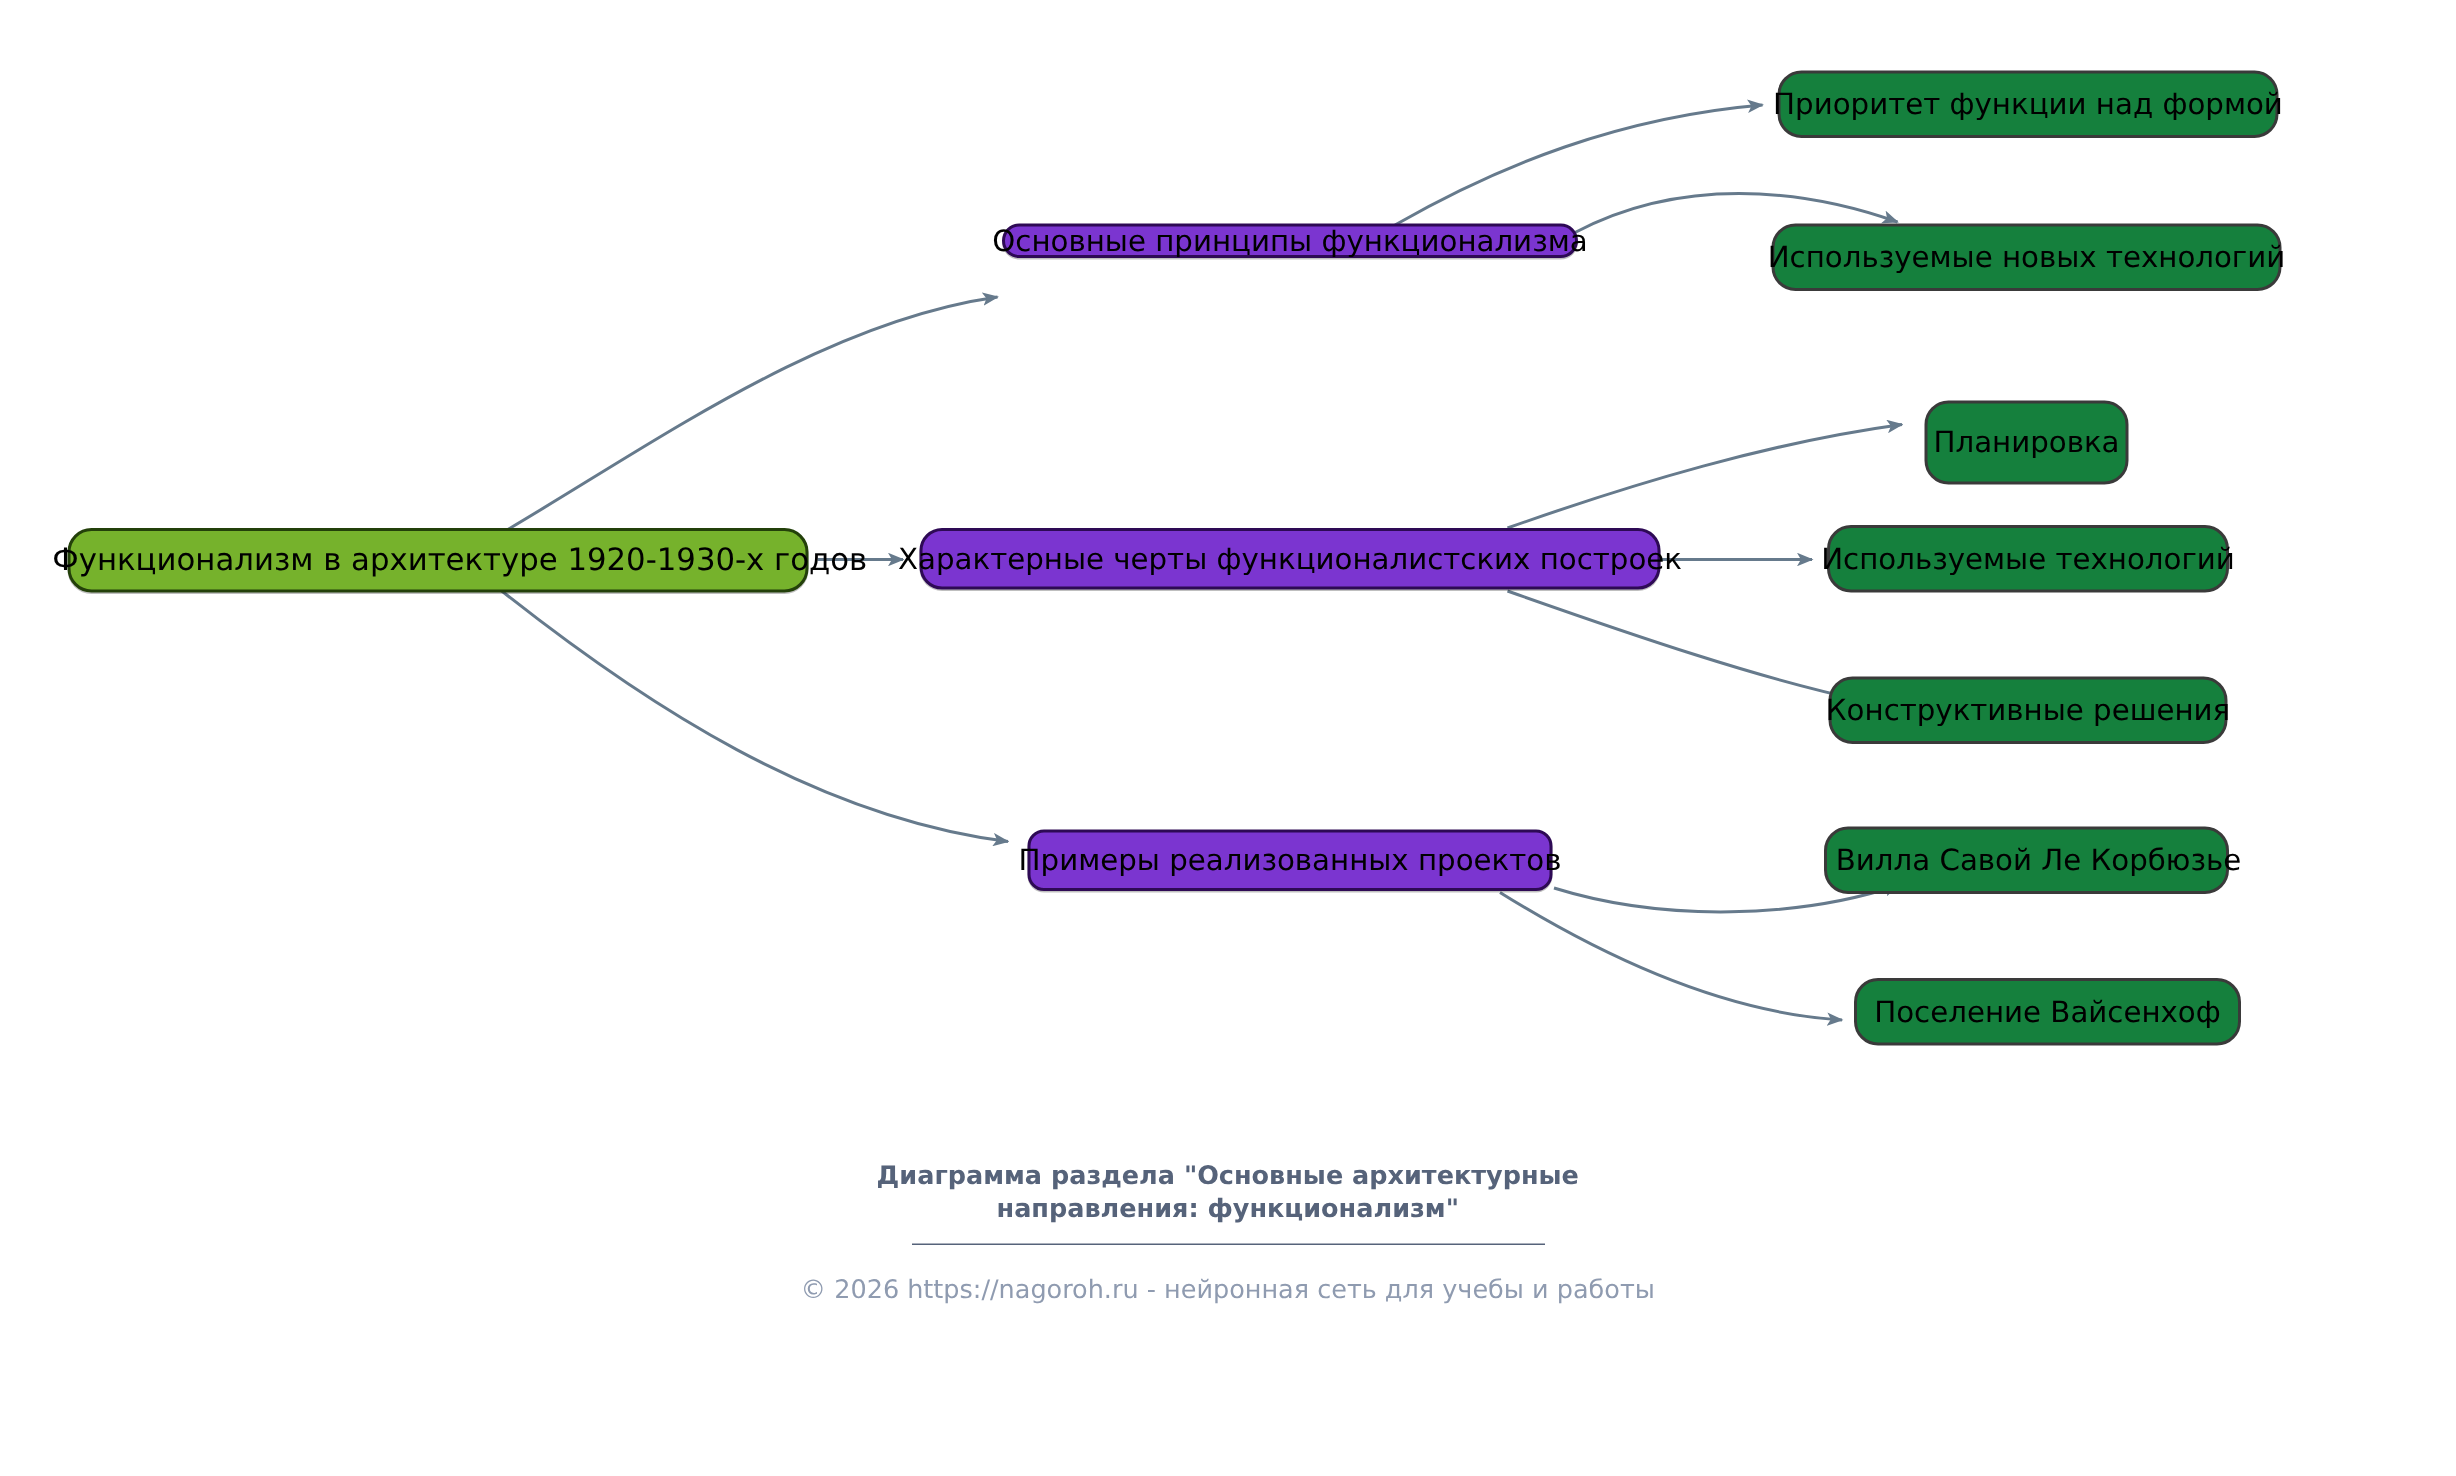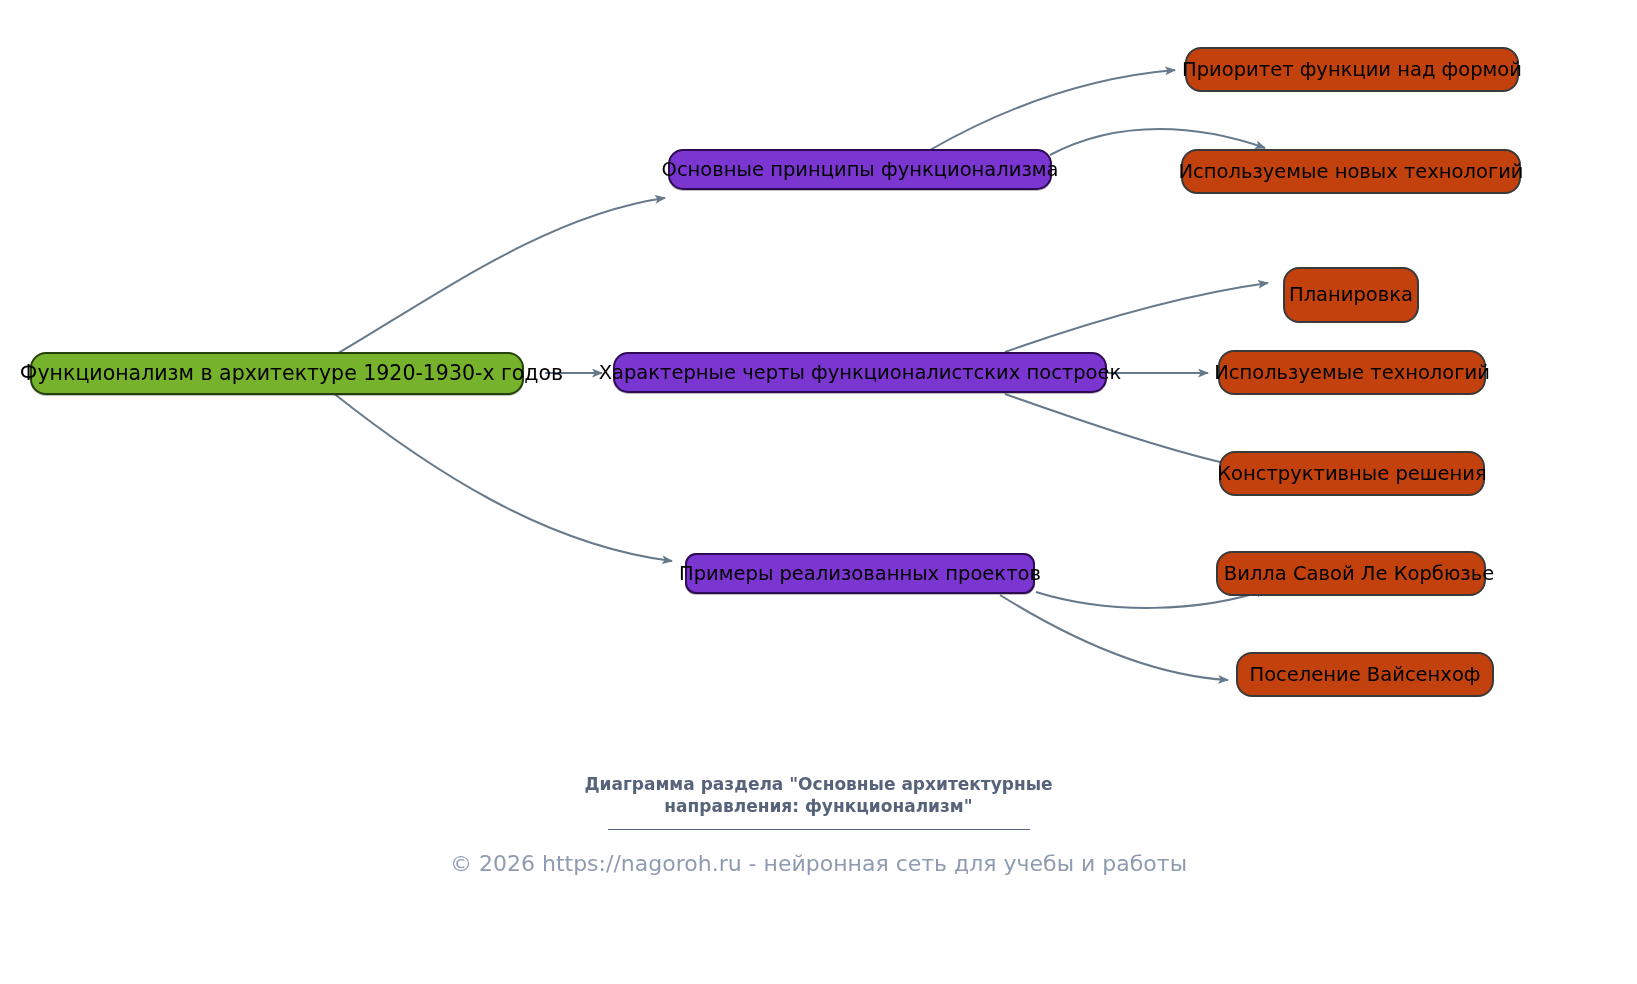--- a/index.html
+++ b/index.html
@@ -61,21 +61,21 @@
   .node.branch {
     background: #7b35d0;
     border: 2px solid #2e0a55;
     color: #000000;
     font-size: 19.5px;
     border-radius: 15px;
     box-shadow: 0 1px 0 rgba(0,0,0,0.25);
   }
 
   .node.leaf {
-    background: #c2410c;
+    background: #15803d;
     border: 2px solid #3a3a3a;
     color: #000000;
     font-size: 19.5px;
     border-radius: 16px;
   }
 
   .footer-caption {
     position: absolute;
     left: 0;
     top: 773px;
@@ -100,21 +100,21 @@
     height: 0;
     border-top: 1px solid #56637a;
   }
 
   .footer-copyright {
     position: absolute;
     left: 0;
     top: 849px;
     width: 1637px;
     text-align: center;
-    font-size: 22px;
+    font-size: 17px;
     color: #8f9bb0;
     line-height: 1.4;
   }
 </style>
 </head>
 <body>
 
 <div id="canvas">
 
   <svg class="edge-layer" viewBox="0 0 1637 984" width="1637" height="984" xmlns="http://www.w3.org/2000/svg">
@@ -137,25 +137,25 @@
 
       <path d="M 1005,352 C 1090,322 1180,295 1268,283"></path>
       <path d="M 1108,373 L 1208,373"></path>
       <path d="M 1005,394 C 1090,424 1175,453 1242,467"></path>
 
       <path d="M 1036,592 C 1110,615 1200,612 1266,590"></path>
       <path d="M 1000,595 C 1085,648 1160,676 1228,680"></path>
     </g>
   </svg>
 
-  <div class="node root" style="left:30px; top:352px; width:494px; height:43px;padding-left:29px;">
+  <div class="node root" style="left:45px; top:352px; width:494px; height:43px;padding-left:29px;">
     <span class="node-label">Функционализм в архитектуре 1920-1930-х годов</span>
   </div>
 
-  <div class="node branch" style="left:668px; top:149px; width:384px; height:41px;">
+  <div class="node branch" style="left:668px; top:149px; width:384px; height:23px;">
     <span class="node-label">Основные принципы функционализма</span>
   </div>
 
   <div class="node branch" style="left:613px; top:352px; width:494px; height:41px;">
     <span class="node-label">Характерные черты функционалистских построек</span>
   </div>
 
   <div class="node branch" style="left:685px; top:553px; width:350px; height:41px;border-radius:11px;">
     <span class="node-label">Примеры реализованных проектов</span>
   </div>

